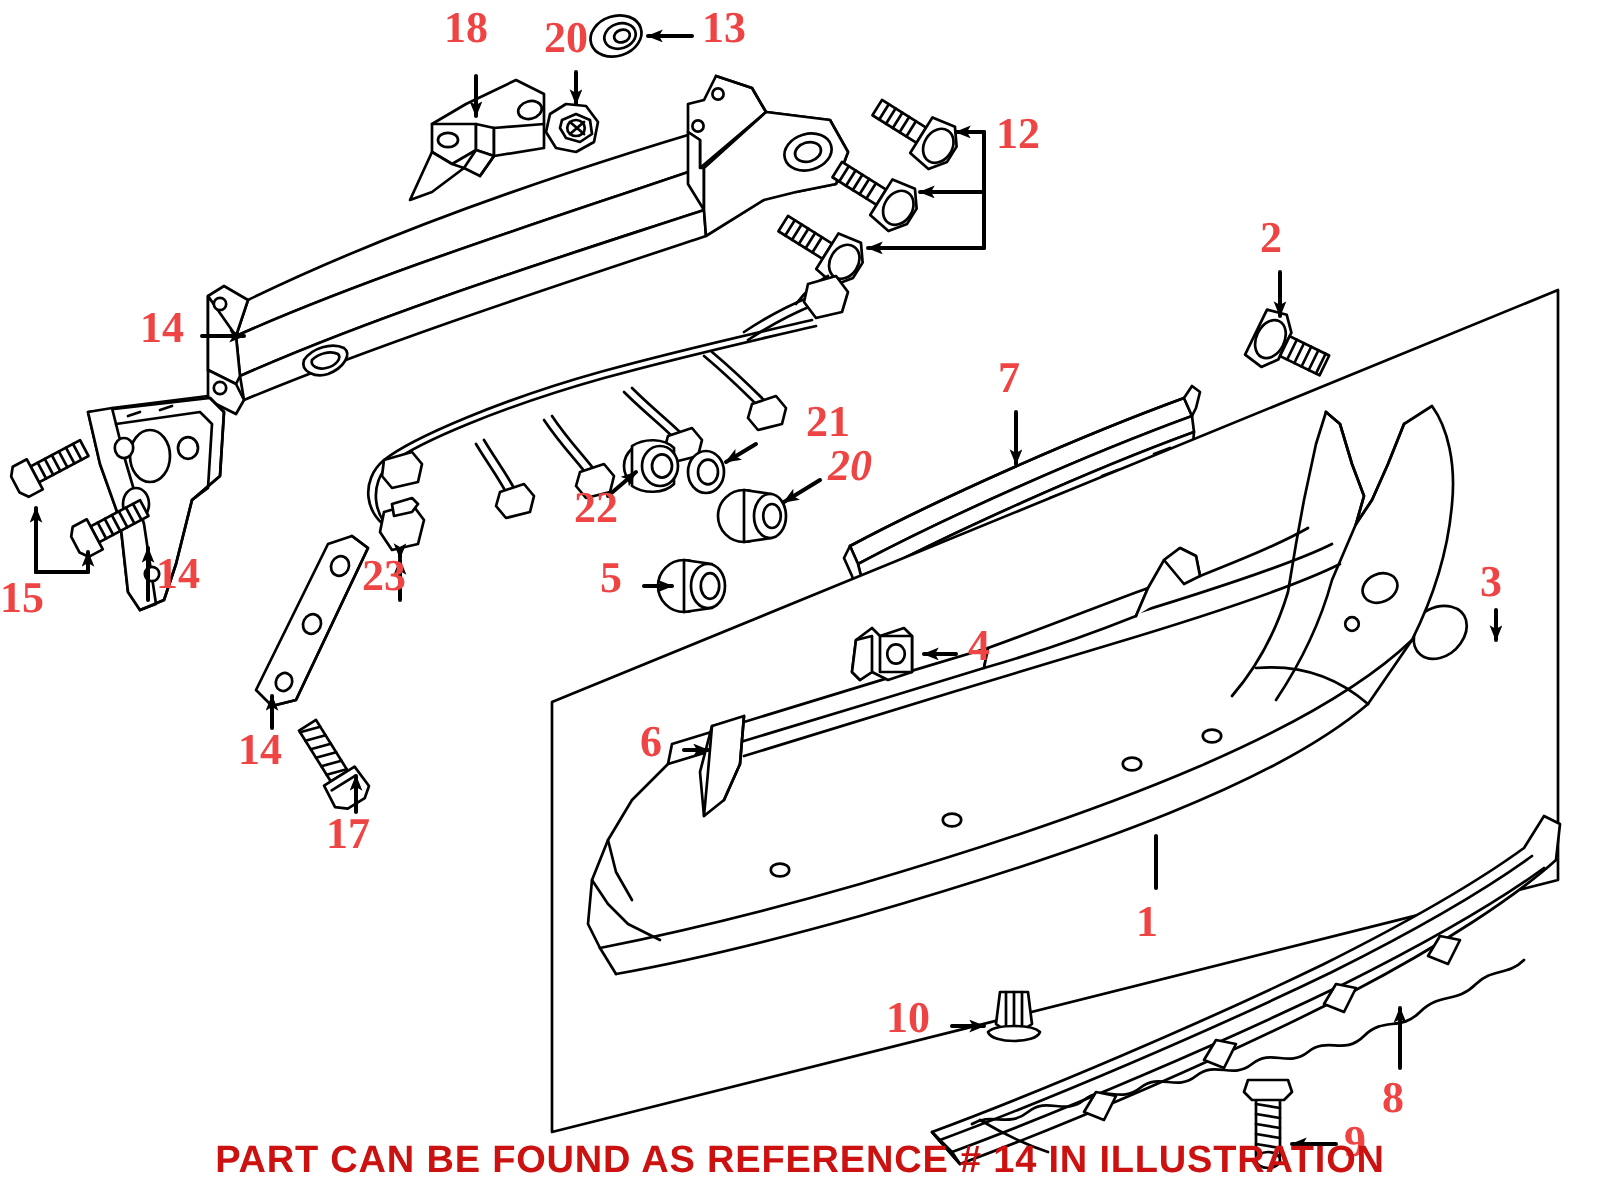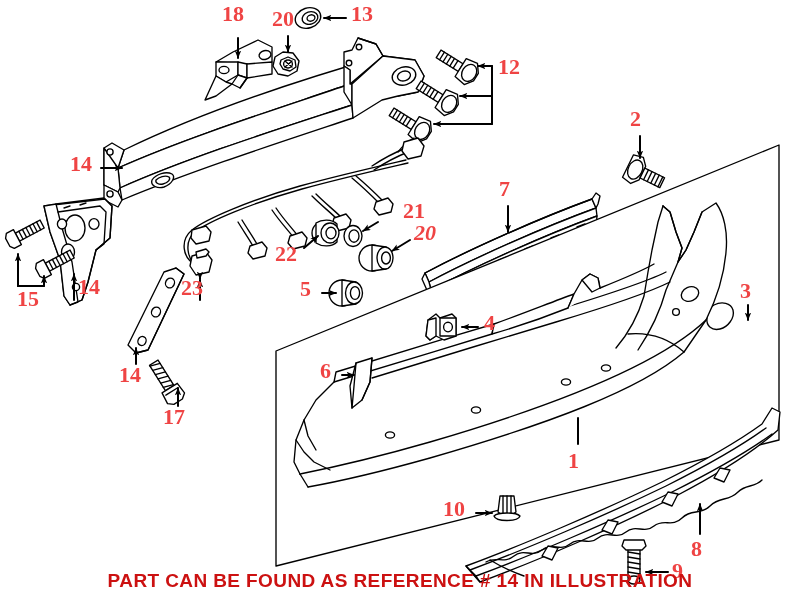--- a/index.html
+++ b/index.html
@@ -386,27 +386,27 @@
   <div class="callout" style="left:300px;top:278px;">5</div>
   <div class="callout" style="left:320px;top:360px;">6</div>
   <div class="callout" style="left:499px;top:178px;">7</div>
   <div class="callout" style="left:691px;top:538px;">8</div>
   <div class="callout" style="left:672px;top:560px;">9</div>
   <div class="callout" style="left:443px;top:498px;">10</div>
   <div class="callout" style="left:70px;top:153px;">14</div>
   <div class="callout" style="left:498px;top:56px;">12</div>
   <div class="callout" style="left:351px;top:3px;">13</div>
   <div class="callout" style="left:62px;top:276px;margin-left:16px;">14</div>
-  <div class="callout" style="left:17px;top:288px;font-family:Liberation Serif, serif;">15</div>
+  <div class="callout" style="left:0;top:288px;font-family:Liberation Serif, serif;">15</div>
   <div class="callout" style="left:119px;top:364px;">14</div>
   <div class="callout" style="left:163px;top:406px;">17</div>
   <div class="callout" style="left:222px;top:3px;">18</div>
   <div class="callout" style="left:272px;top:8px;">20</div>
   <div class="callout" style="left:414px;top:222px;font-style:italic;">20</div>
   <div class="callout" style="left:380px;top:200px;margin-left:23px;">21</div>
-  <div class="callout" style="left:275px;top:243px;font-family:Liberation Serif, serif;">22</div>
+  <div class="callout" style="left:287px;top:243px;font-family:Liberation Serif, serif;">22</div>
   <div class="callout" style="left:181px;top:277px;">23</div>
 
   <div id="redbar">
     <span id="redtext">PART CAN BE FOUND AS REFERENCE # 14 IN ILLUSTRATION</span>
   </div>
 
 </div>
 
 </body></html>

